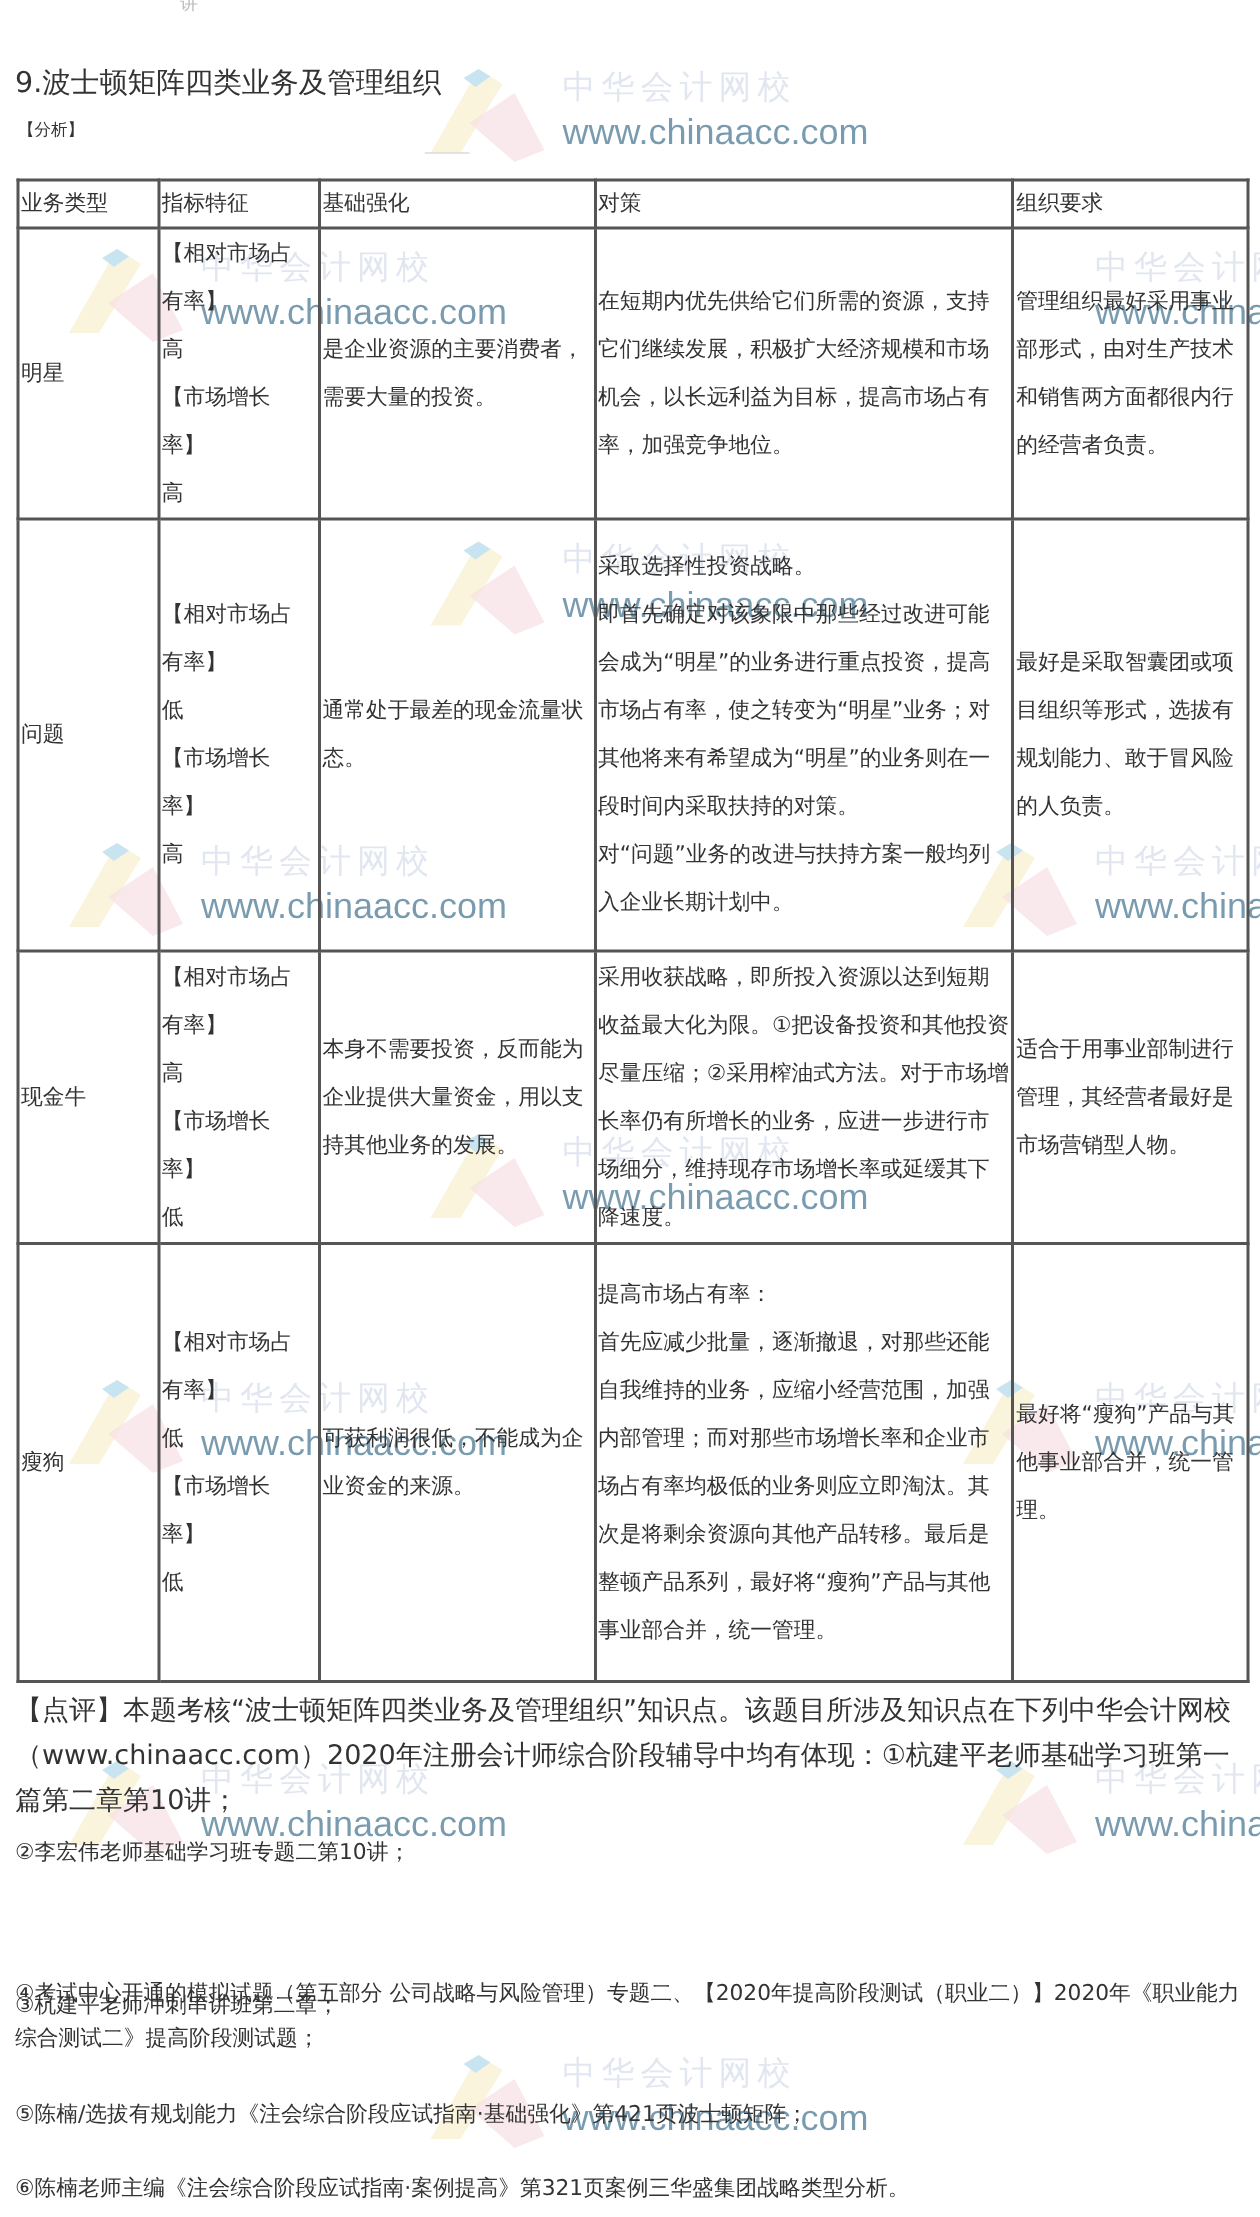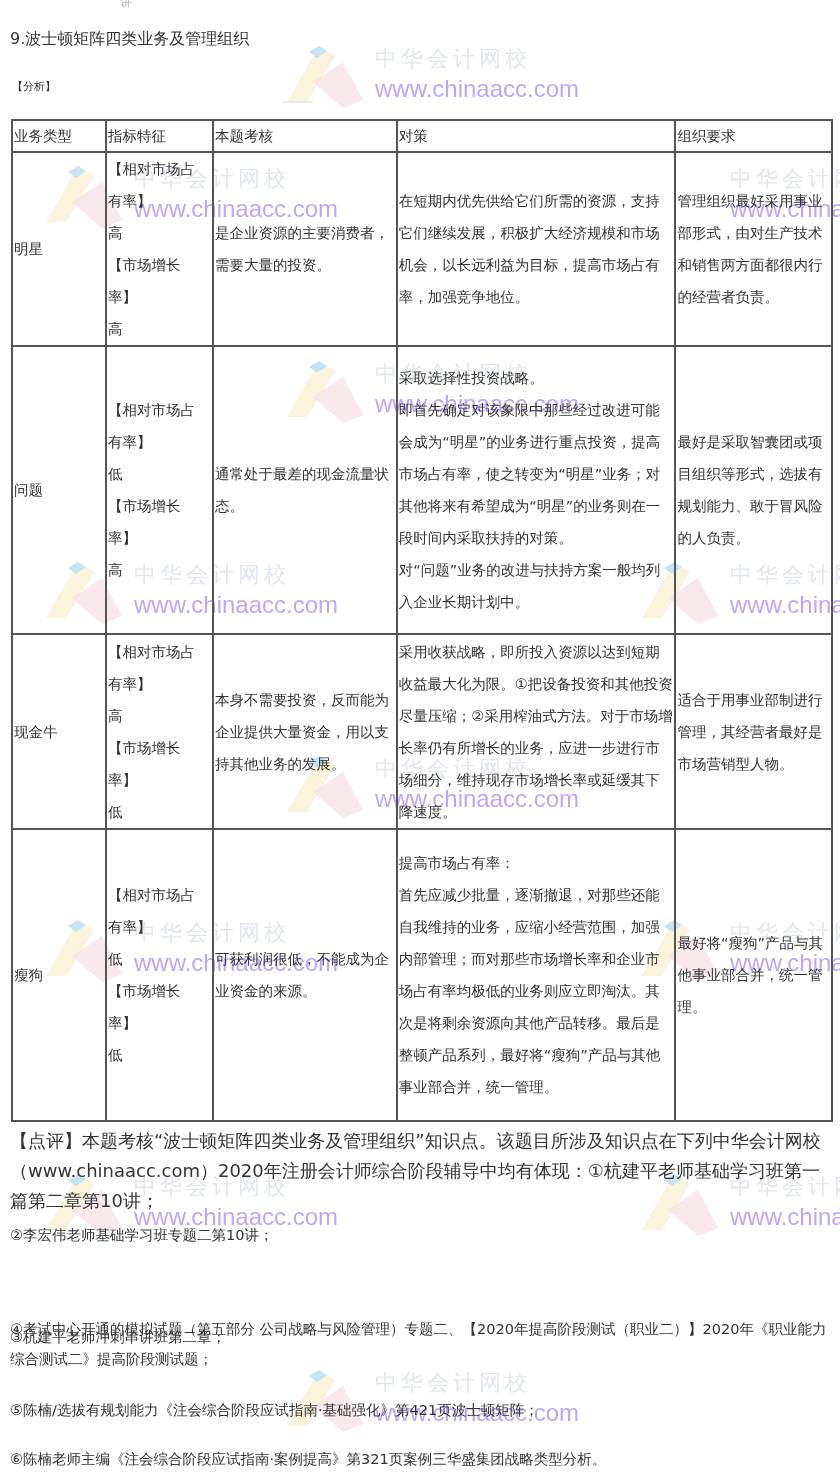--- a/index.html
+++ b/index.html
@@ -2,21 +2,21 @@
 <html><head>
 <meta charset="utf-8">
 <style>
   html, body { margin: 0; padding: 0; background: #ffffff; }
   body {
     width: 840px; height: 1478px; position: relative; overflow: hidden;
     font-family: "DejaVu Sans", "Liberation Sans", sans-serif;
     color: #333333; font-size: 14px;
   }
   .top-fragment { position: absolute; left: 120px; top: -6px; color: #bbb; font-size: 12px; }
-  .title { position: absolute; left: 10px; top: 28px; font-size: 16px; line-height: 22px; }
+  .title { position: absolute; left: 10px; top: 44px; font-size: 19px; line-height: 22px; }
   .analysis { position: absolute; left: 12px; top: 76px; font-size: 11px; line-height: 22px; }
 
   table.matrix {
     position: absolute; left: 11px; top: 119px;
     border-collapse: collapse; table-layout: fixed;
     width: 822px;
   }
   table.matrix td {
     border: 2px solid #555555; vertical-align: middle;
     padding: 0 1px; font-size: 14.5px; line-height: 32px;
@@ -25,21 +25,21 @@
   table.matrix tr.head td { height: 30px; line-height: 30px; }
   .col1 { width: 93px; } .col2 { width: 106px; } .col3 { width: 182px; }
   .col4 { width: 276px; } .col5 { width: 155px; }
   .cell-line { display: block; }
 
   .review { position: absolute; left: 10px; top: 1126px; width: 822px; font-size: 18px; line-height: 30px; }
   .ref { position: absolute; left: 10px; font-size: 14.5px; line-height: 30px; width: 822px; }
 
   .wm { position: absolute; pointer-events: none; opacity: 0.55; }
   .wm .cn { font-size: 22px; color: #c9d2e4; letter-spacing: 4px; line-height: 34px; font-family: "DejaVu Sans", sans-serif; }
-  .wm .url { font-size: 24px; color: #8b5cf6; line-height: 26px; font-family: "Liberation Sans", sans-serif; }
+  .wm .url { font-size: 24px; color: #0c4a6e; line-height: 26px; font-family: "Liberation Sans", sans-serif; }
   .wm .logo { position: absolute; left: -92px; top: 0; width: 86px; height: 70px; }
 </style>
 </head>
 <body>
 
 <div class="wm" style="left:375px; top:42px;">
   <svg class="logo" viewBox="0 0 86 70">
     <polygon points="4,60 36,4 52,14 24,60" fill="#f3e6b0" opacity="0.8"></polygon>
     <polygon points="26,10 36,4 44,9 34,16" fill="#9ccfe6"></polygon>
     <polygon points="30,40 60,20 80,58 60,66" fill="#f1c6cc" opacity="0.7"></polygon>
@@ -152,21 +152,21 @@
     <col class="col1">
       <col class="col2">
       <col class="col3">
       <col class="col4">
       <col class="col5">
   </colgroup>
   <tbody>
       <tr class="head">
     <td>业务类型</td>
     <td>指标特征</td>
-    <td>本题考核</td>
+    <td>基础强化</td>
     <td>对策</td>
     <td>组织要求</td>
   </tr>
 
   <tr style="height:194px;">
     <td>明星</td>
     <td>
       <span class="cell-line">【相对市场占</span>
       <span class="cell-line">有率】</span>
       <span class="cell-line">高</span>

